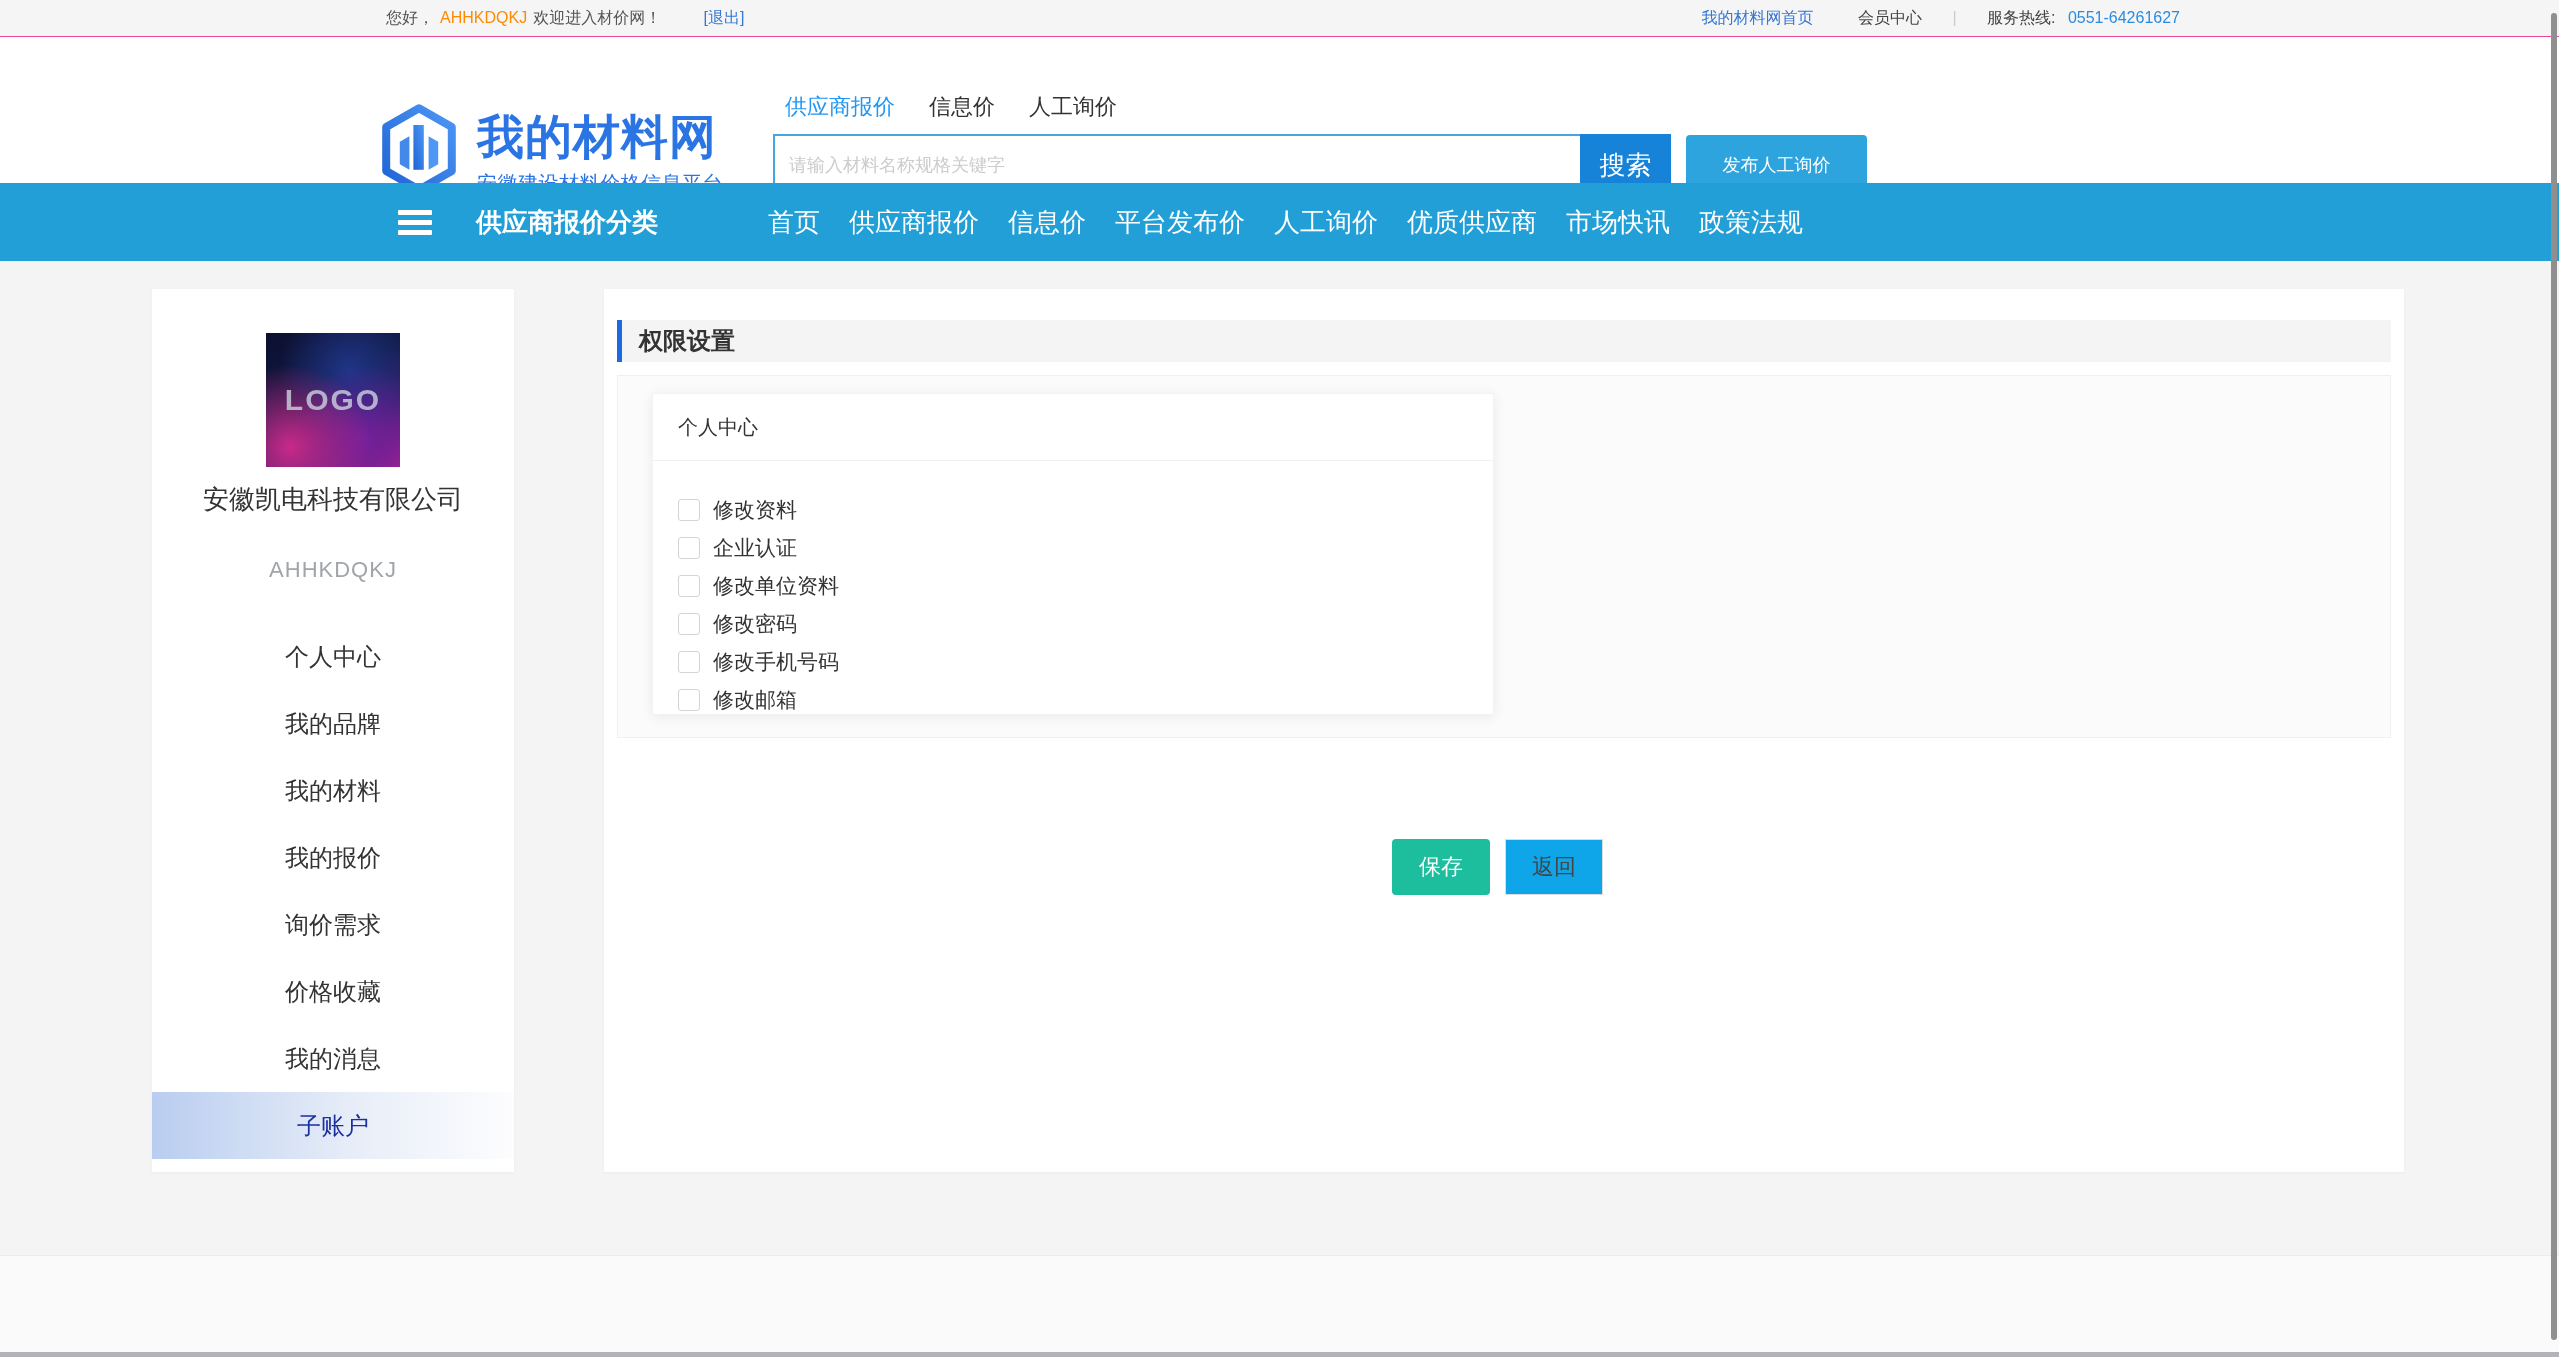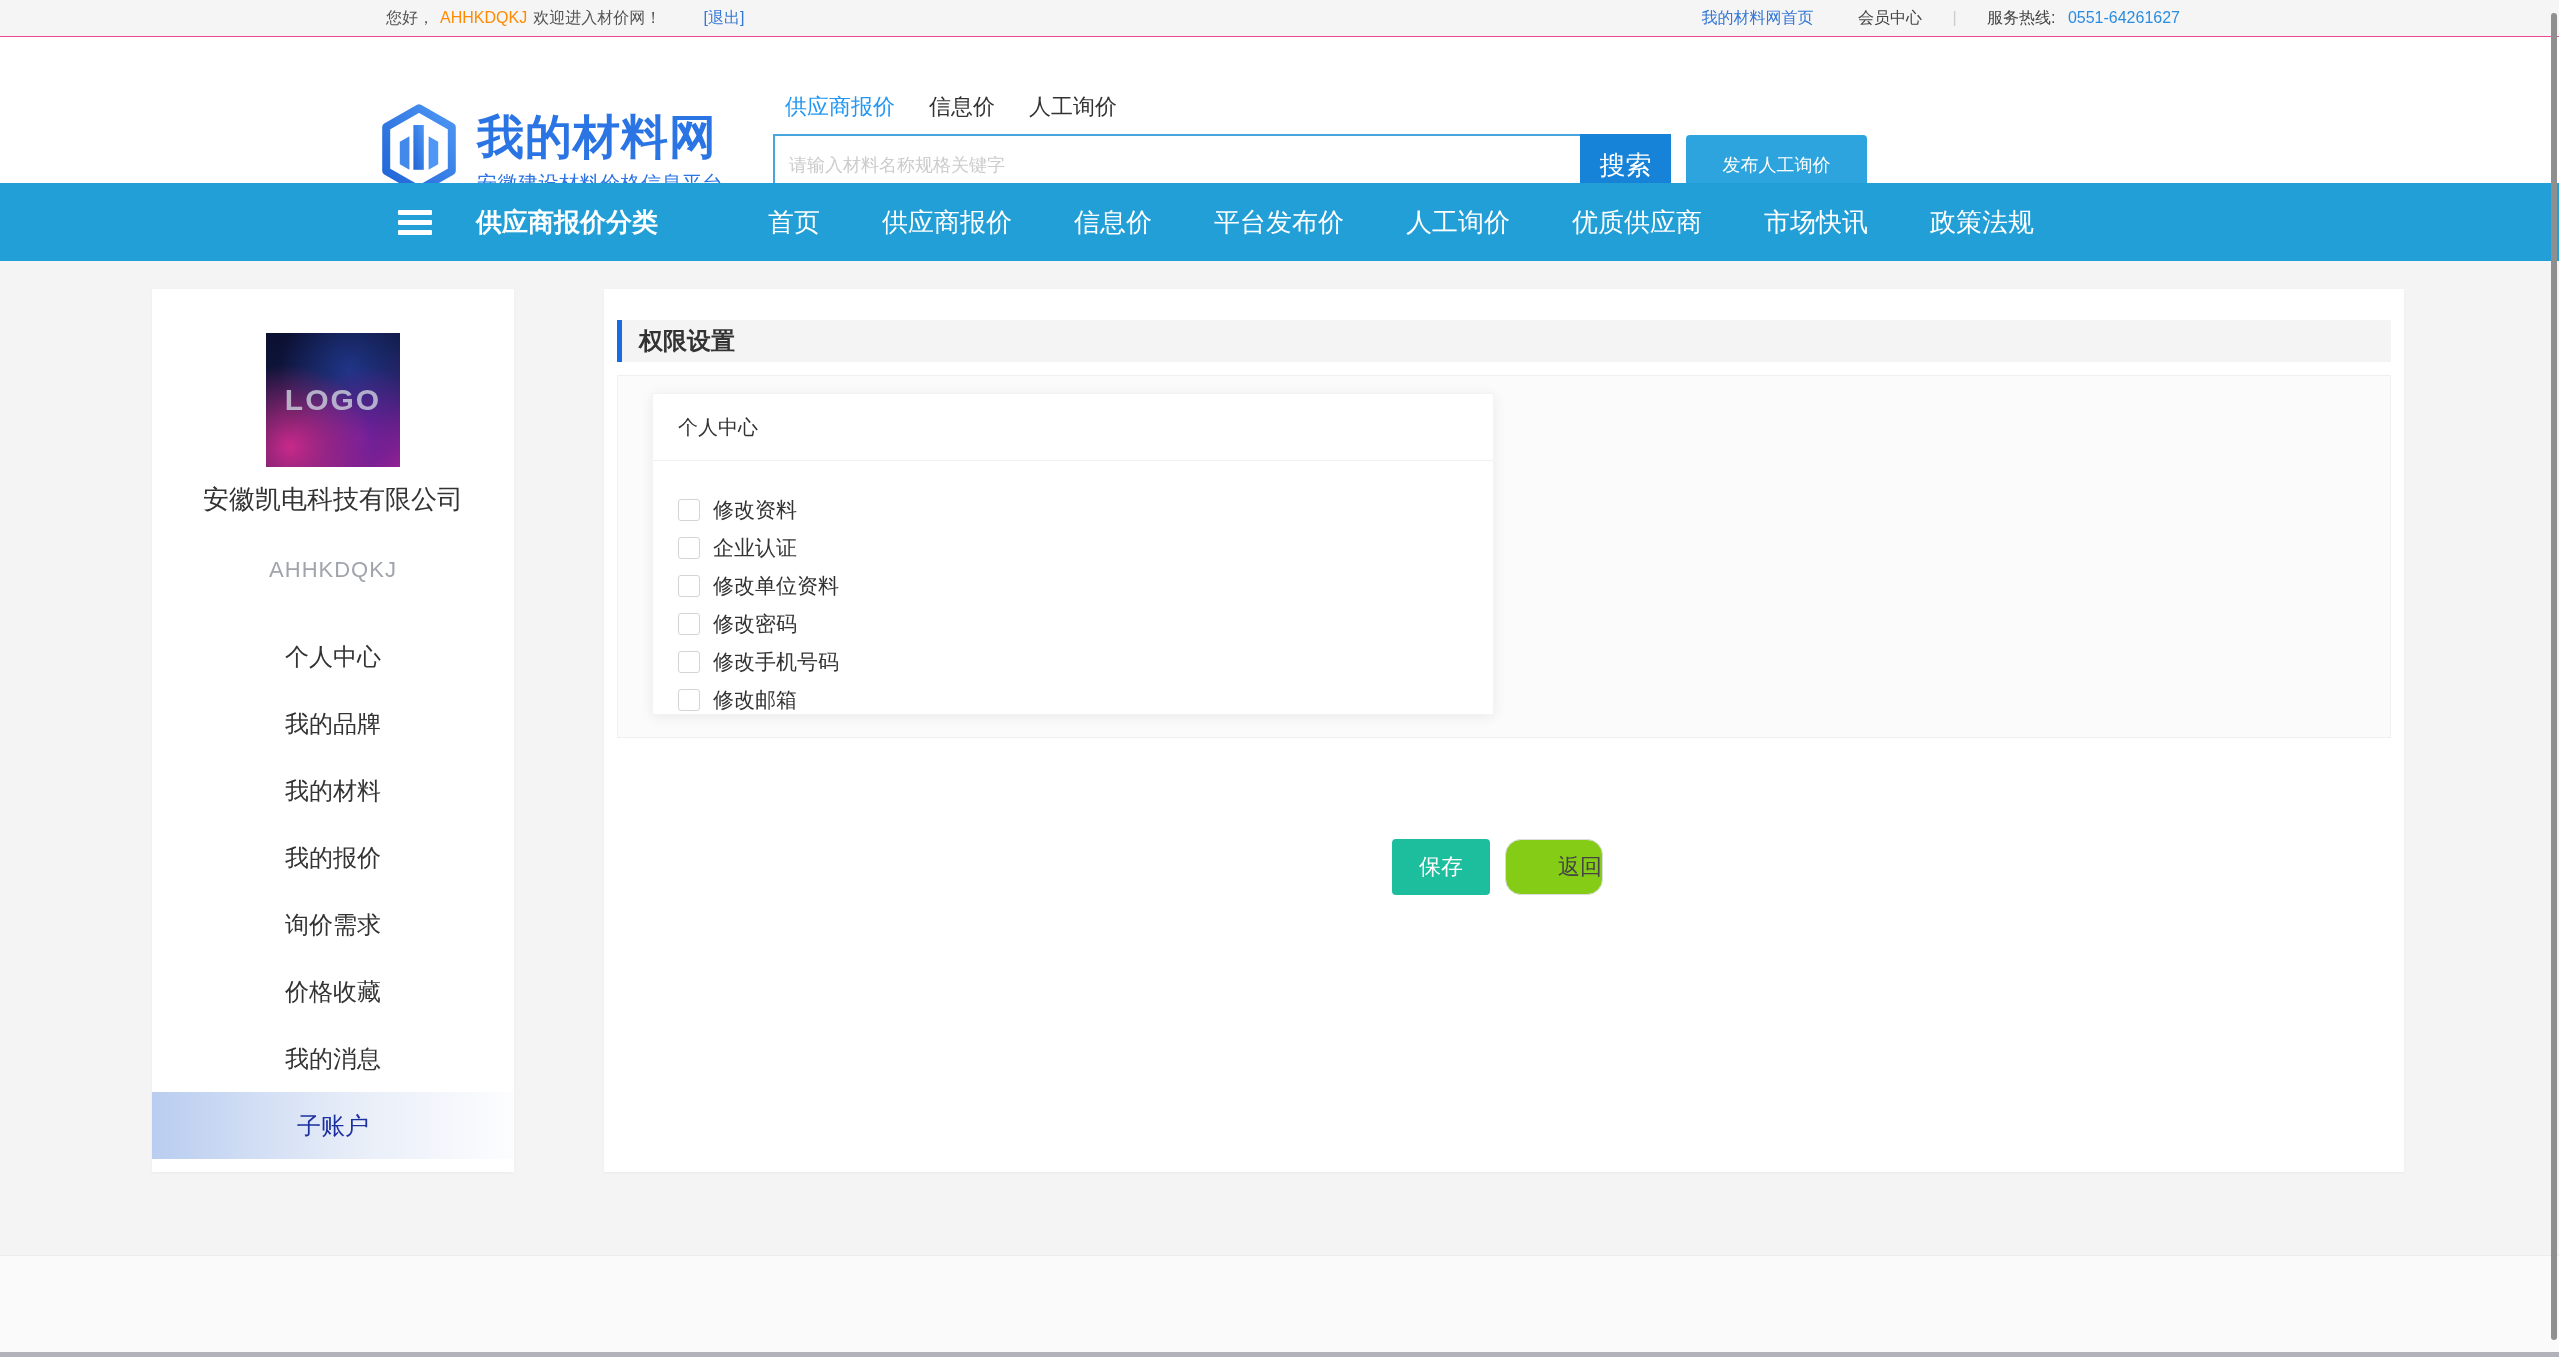--- a/index.html
+++ b/index.html
@@ -53,21 +53,21 @@
   }
   
   .navbar {
     position:absolute; top:183px; left:0; width:100%; height:78px;
     background:var(--nav-blue,#219fd6); color:#fff;
   }
   .hamburger { position:absolute; left:398px; top:27px; width:34px; cursor:pointer; }
   .hamburger .bar { height:5px; background:#fff; margin-bottom:5px; border-radius:1px; }
   .hamburger .bar:last-child { margin-bottom:0; }
   .nav-category { position:absolute; left:476px; top:0; line-height:78px; font-size:26px; font-weight:bold; cursor:pointer; }
-  .nav-items { position:absolute; left:768px; top:0; display:flex; gap:62px; line-height:78px; font-size:26px; }
+  .nav-items { position:absolute; left:768px; top:0; display:flex; gap:29px; line-height:78px; font-size:26px; }
   .nav-item { cursor:pointer; white-space:nowrap; }
   
   .sidebar-card {
     position:absolute; left:152px; top:289px; width:362px; height:883px;
     background:#fff; box-shadow:0 1px 3px rgba(0,0,0,.04);
   }
   .avatar {
     width:134px; height:134px; margin:44px auto 0; position:relative;
     display:flex; align-items:center; justify-content:center;
     background:
@@ -118,22 +118,22 @@
     width:22px; height:22px; border:1px solid #d4d4d4; border-radius:3px;
     background:#fff; cursor:pointer; flex:0 0 auto;
   }
   .perm-label { font-size:21px; color:#333; margin-left:13px; cursor:pointer; }
   .btn-row { position:absolute; left:788px; top:550px; display:flex; gap:15px; }
   .save-btn {
     width:98px; height:56px; background:var(--save-green,#1dbe9d); color:#fff;
     border:none; border-radius:4px; font-size:22px; cursor:pointer; font-family:inherit;
   }
   .back-btn {
-    width:98px; height:56px; background:#84cc16; color:#444;
-    border:1px solid #dcdcdc; border-radius:16px; font-size:22px; cursor:pointer; font-family:inherit;text-align:right;
+    width:98px; height:56px; background:#0ea5e9; color:#444;
+    border:1px solid #dcdcdc; border-radius:0; font-size:22px; cursor:pointer; font-family:inherit;
   }
   
   .footer-band {
     position:absolute; left:0; width:100%; top:1255px; height:97px;
     background:#fafafa; border-top:1px solid #ececec;
   }
   .h-scrollbar { position:absolute; left:0; bottom:0; width:100%; height:5px; background:#b2b2ba; cursor:pointer; }
   .v-scrollbar { position:absolute; right:2px; top:13px; width:6px; height:1327px; background:#8f8f8f; border-radius:3px; cursor:pointer; z-index:50; }
 </style>
 </head>

